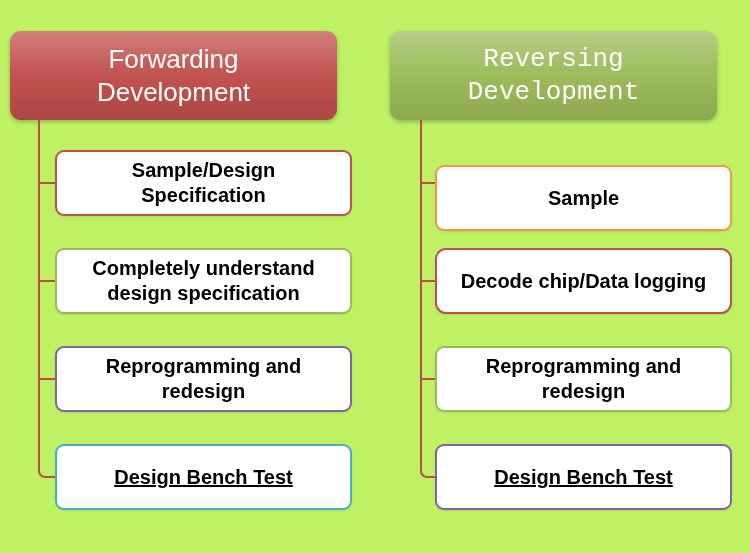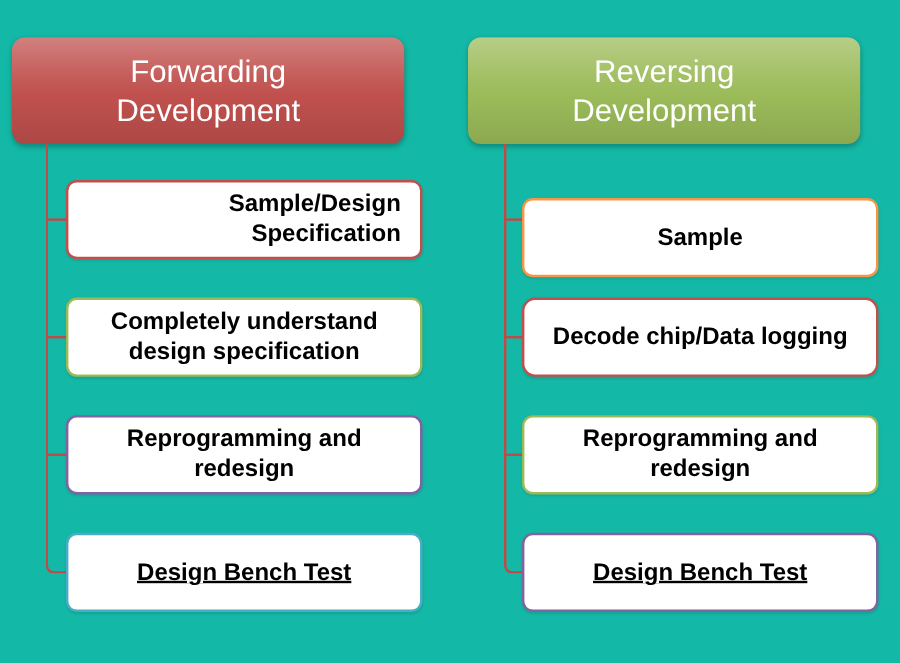--- a/index.html
+++ b/index.html
@@ -5,21 +5,21 @@
   html, body {
     margin: 0;
     padding: 0;
     background: #ffffff;
     font-family: "Liberation Sans", "DejaVu Sans", sans-serif;
   }
   .canvas {
     position: relative;
     width: 750px;
     height: 553px;
-    background: #14b8a6;
+    background: #bef264;
     overflow: hidden;
   }
   
   .header {
     position: absolute;
     top: 31px;
     width: 327px;
     height: 89px;
     border-radius: 11px;
     display: flex;
@@ -102,40 +102,40 @@
 
     <div class="header header-left" style="background-color: rgb(192, 80, 77);">
       <span>Forwarding Development</span>
     </div>
 
     <div class="trunk trunk-left" style="border-color: rgb(190, 75, 72);"></div>
     <div class="stub stub-0" style="background-color: rgb(190, 75, 72);"></div>
     <div class="stub stub-1" style="background-color: rgb(190, 75, 72);"></div>
     <div class="stub stub-2" style="background-color: rgb(190, 75, 72);"></div>
 
-    <div class="step row-0" style="border-color: rgb(192, 80, 77); text-align: right;">
+    <div class="step row-0" style="border-color: rgb(192, 80, 77);">
       <span>Sample/Design Specification</span>
     </div>
 
     <div class="step row-1" style="border-color: rgb(155, 187, 89);">
       <span>Completely understand design specification</span>
     </div>
 
     <div class="step row-2" style="border-color: rgb(128, 100, 162);">
       <span>Reprogramming and redesign</span>
     </div>
 
     <div class="step row-3" style="border-color: rgb(75, 172, 198);">
       <span>Design Bench Test</span>
     </div>
   </div>
 
   <div class="col-right">
 
-    <div class="header header-right" style="background-color: rgb(155, 187, 89);">
+    <div class="header header-right" style="background-color: rgb(155, 187, 89); font-family: Liberation Mono, monospace;">
       <span>Reversing Development</span>
     </div>
 
     <div class="trunk trunk-right" style="border-color: rgb(190, 75, 72);"></div>
     <div class="stub stub-0" style="background-color: rgb(190, 75, 72);"></div>
     <div class="stub stub-1" style="background-color: rgb(190, 75, 72);"></div>
     <div class="stub stub-2" style="background-color: rgb(190, 75, 72);"></div>
 
     <div class="step row-0" style="border-color: rgb(247, 150, 70); margin-top: 15px;">
       <span>Sample</span>

